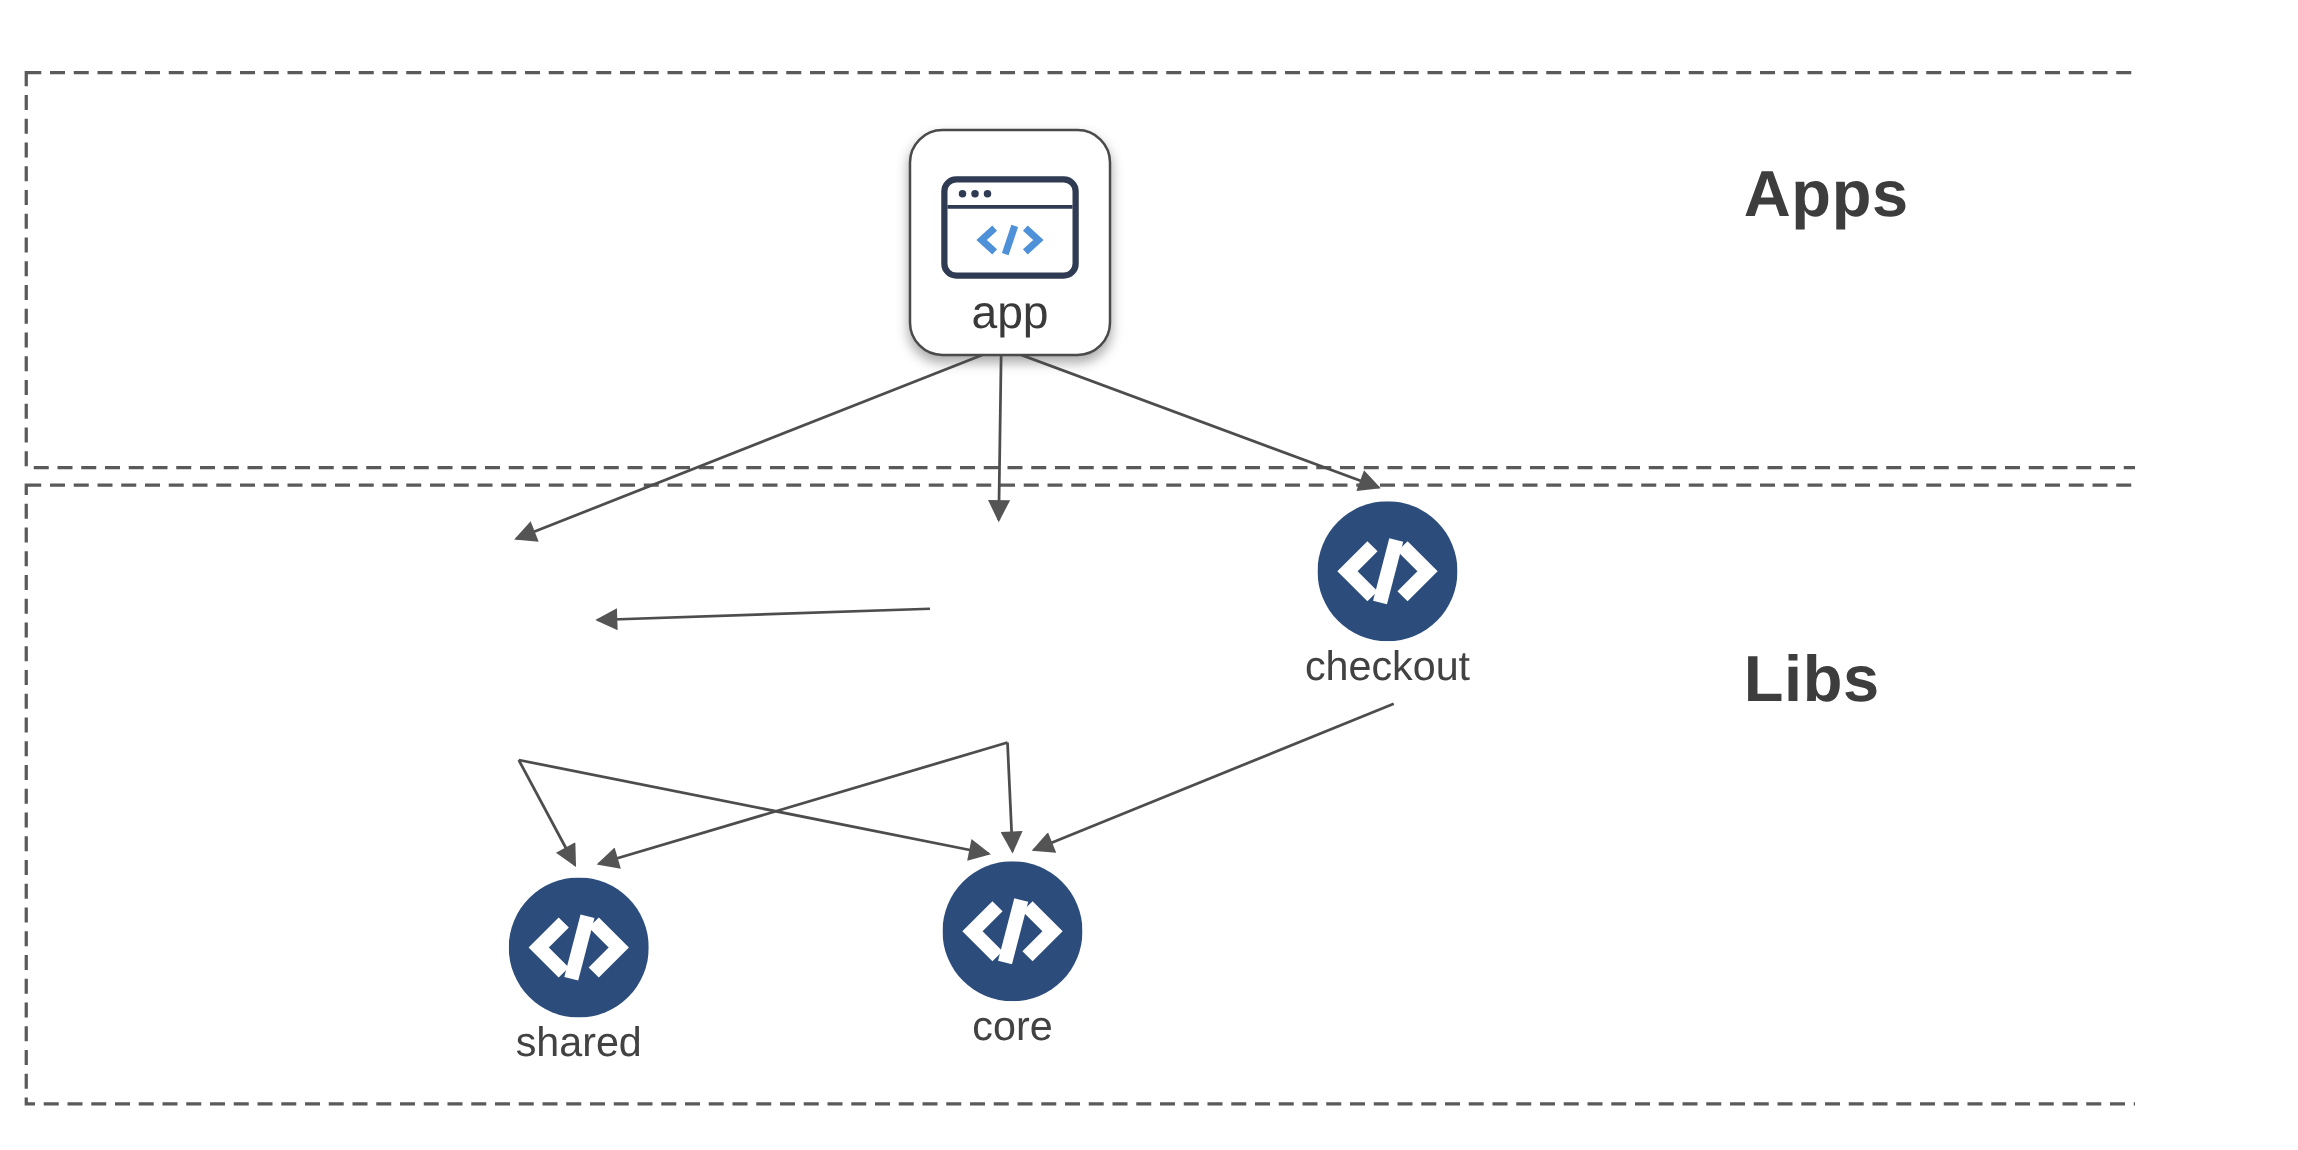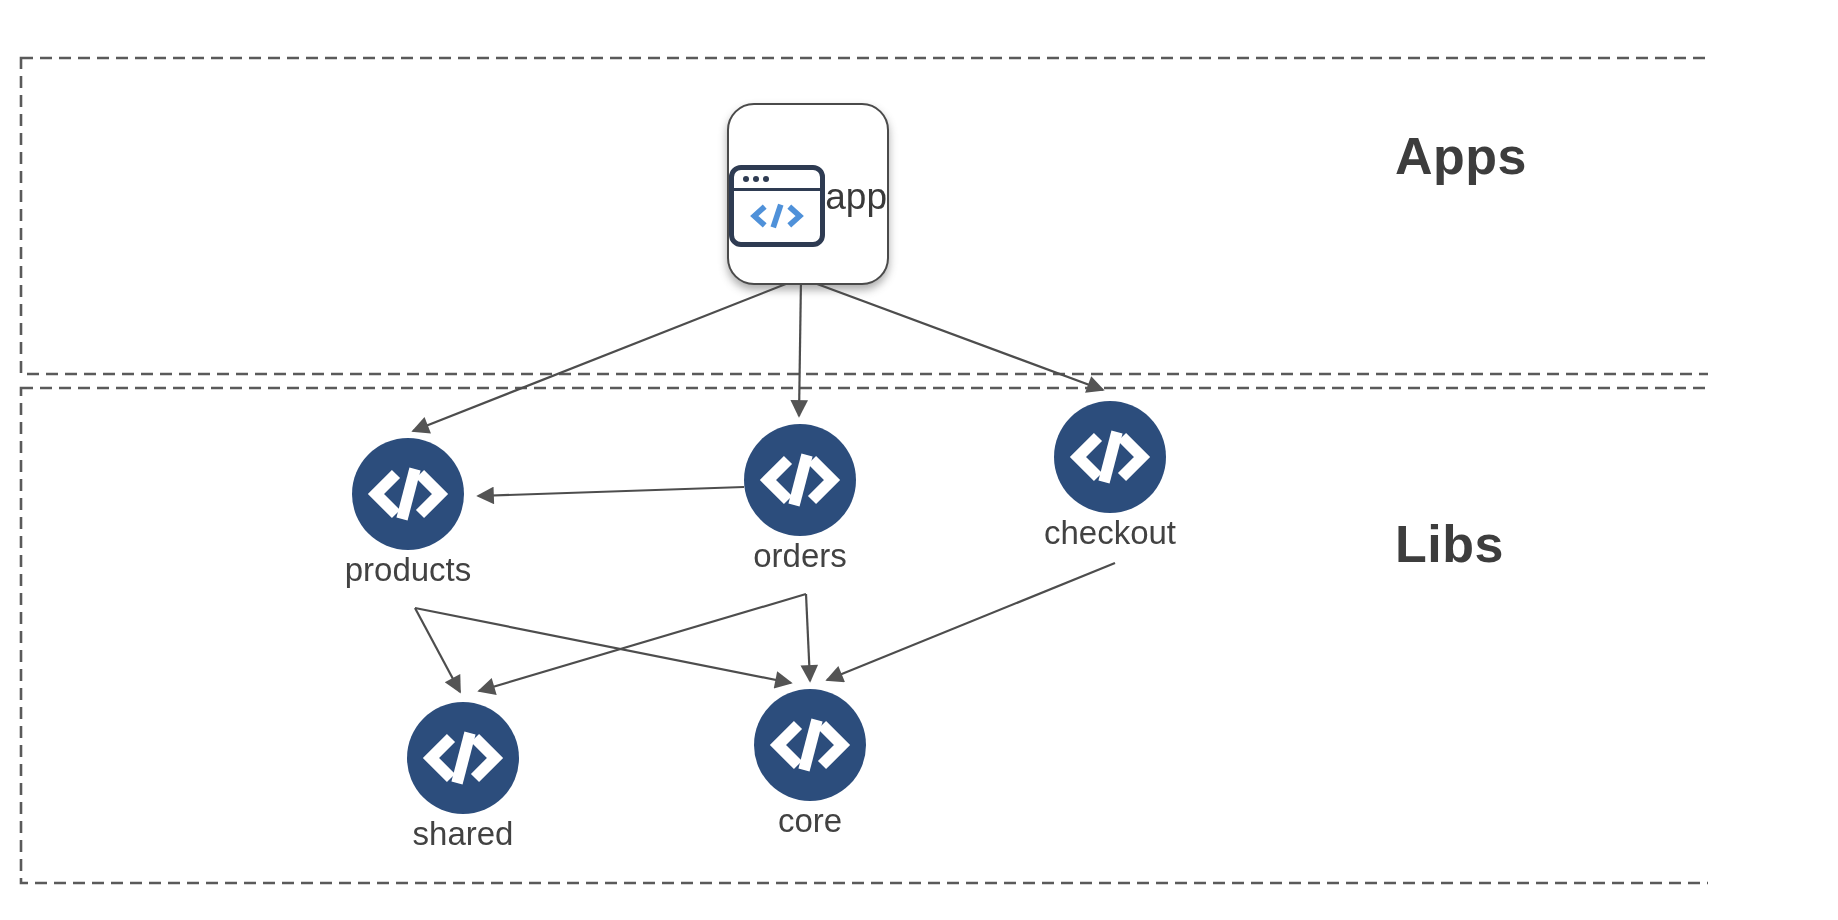--- a/index.html
+++ b/index.html
@@ -14,21 +14,21 @@
   
   .section-label { position:absolute; left:1395px; z-index:2; color:var(--text,#3d3d3d); }
   .section-title { font-size:52px; font-weight:700; line-height:62px; letter-spacing:0.5px; }
   .section-subtitle { font-size:41px; font-weight:400; line-height:52px; }
 
   
   .app-node {
     position:absolute; left:727px; top:103px; width:158px; height:178px; z-index:2;
     background:#ffffff; border:2.5px solid #4a4a4a; border-radius:27px;
     box-shadow:0 5px 9px rgba(70,70,70,0.45);
-    display:flex; flex-direction:row; align-items:center;
+    display:flex; flex-direction:column; align-items:center;justify-content:center;
   }
   .browser-icon {
     margin-top:23px; width:110px; height:82px; box-sizing:border-box;
     border:5px solid var(--icon_dark,#2e3b52); border-radius:12px; background:#fff;
     display:flex; flex-direction:column;
   }
   .browser-topbar {
     height:21px; box-sizing:border-box; border-bottom:3px solid var(--icon_dark,#2e3b52);
     display:flex; align-items:center; gap:4px; padding-left:9px;
   }
@@ -91,39 +91,21 @@
         <svg width="58" height="34" viewBox="0 0 60 36">
           <polyline class="code-blue" points="17,8 6,18 17,28"></polyline>
           <line class="code-blue" x1="34" y1="6" x2="26" y2="30"></line>
           <polyline class="code-blue" points="43,8 54,18 43,28"></polyline>
         </svg>
       </div>
     </div>
     <div class="app-label">app</div>
   </div>
 
-  <div class="lib-node" style="left:352px; top:438px;">
-    <svg class="lib-circle" viewBox="0 0 112 112">
-      <circle cx="56" cy="56" r="56"></circle>
-      <polyline class="glyph" points="44,36 24,56 44,76"></polyline>
-      <line class="glyph" x1="63" y1="31" x2="50" y2="81"></line>
-      <polyline class="glyph" points="68,36 88,56 68,76"></polyline>
-    </svg>
-    <div class="lib-label">products</div>
-  </div>
 
-  <div class="lib-node" style="left:744px; top:424px;">
-    <svg class="lib-circle" viewBox="0 0 112 112">
-      <circle cx="56" cy="56" r="56"></circle>
-      <polyline class="glyph" points="44,36 24,56 44,76"></polyline>
-      <line class="glyph" x1="63" y1="31" x2="50" y2="81"></line>
-      <polyline class="glyph" points="68,36 88,56 68,76"></polyline>
-    </svg>
-    <div class="lib-label">orders</div>
-  </div>
 
   <div class="lib-node" style="left:1054px; top:401px;">
     <svg class="lib-circle" viewBox="0 0 112 112">
       <circle cx="56" cy="56" r="56"></circle>
       <polyline class="glyph" points="44,36 24,56 44,76"></polyline>
       <line class="glyph" x1="63" y1="31" x2="50" y2="81"></line>
       <polyline class="glyph" points="68,36 88,56 68,76"></polyline>
     </svg>
     <div class="lib-label">checkout</div>
   </div>

